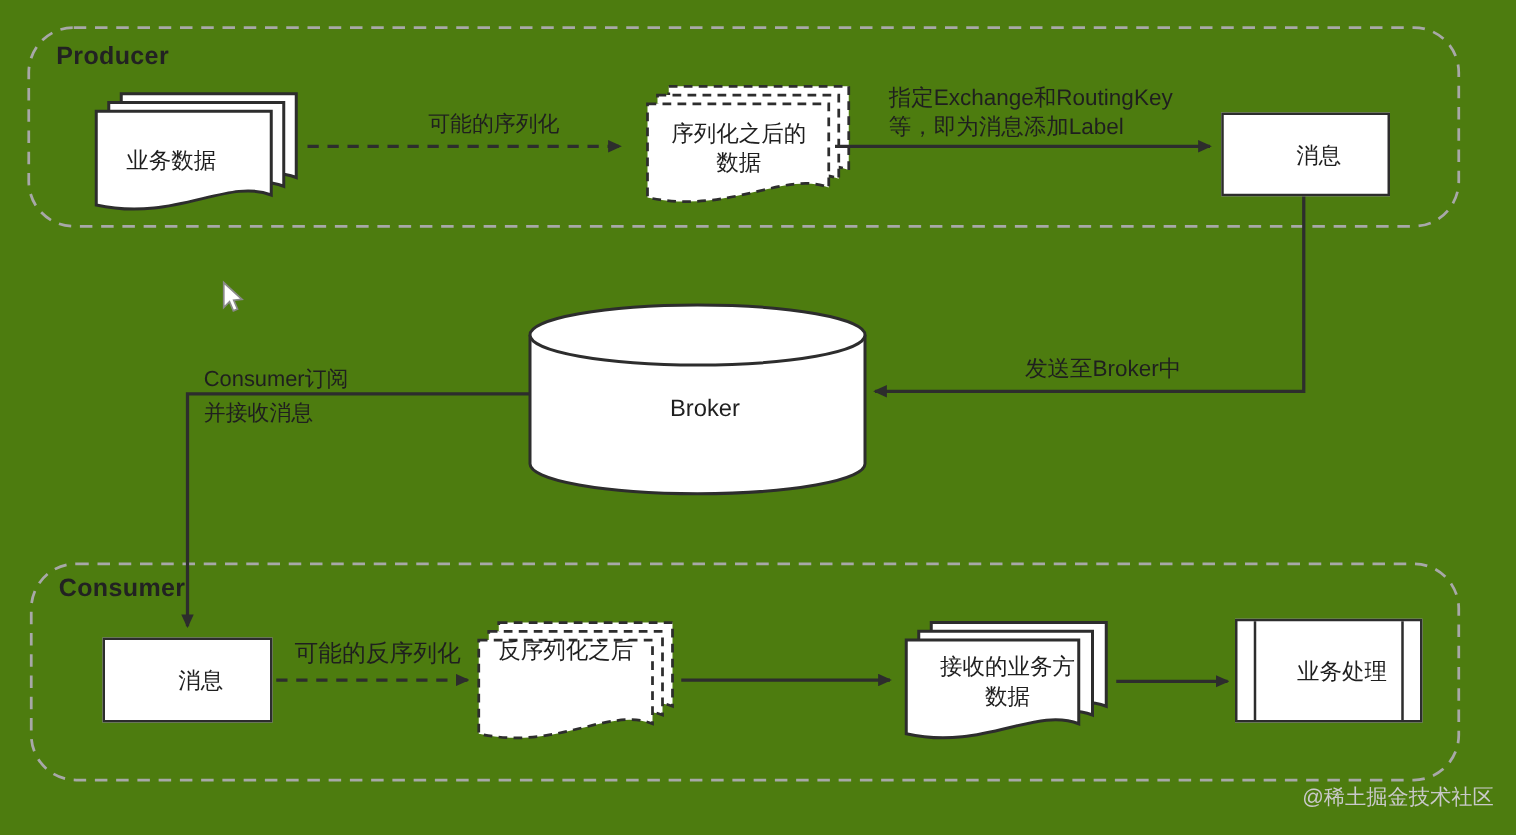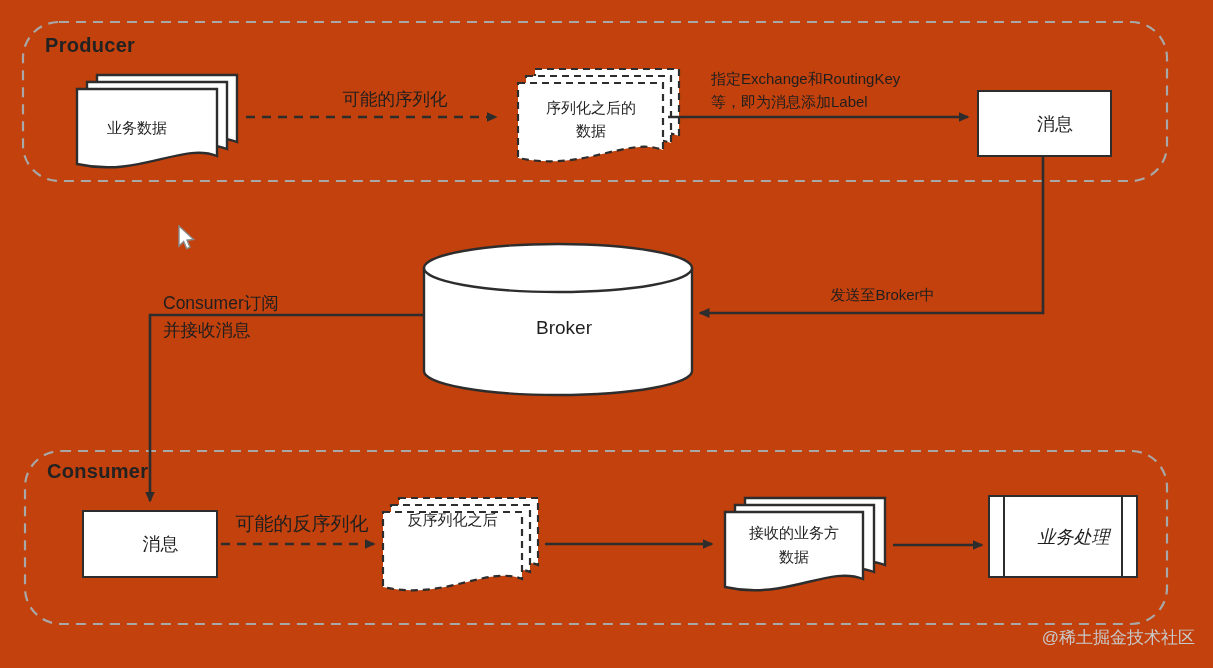--- a/index.html
+++ b/index.html
@@ -1,32 +1,32 @@
 <!DOCTYPE html>
 <html><head>
 <meta charset="utf-8">
 <style>
   html,body{margin:0;padding:0;background:#e9e9e9;}
   .stage{
-    position:relative;width:1213px;height:668px;background:#c2410c;
+    position:relative;width:1213px;height:668px;background:#4d7c0f;
     font-family:"Liberation Sans","DejaVu Sans",sans-serif;
     color:#1f1f1f;overflow:hidden;margin:0 auto;
   }
   .stage svg{position:absolute;left:0;top:0;}
   .label{position:absolute;white-space:nowrap;}
   .label .ln{display:block;}
   .center{text-align:center;white-space:normal;}
   .section-title{font-size:20px;font-weight:600;letter-spacing:.3px;color:#222;}
   .box{
     position:absolute;border:2.4px solid #2d2d2d;background:#fff;
     display:flex;align-items:center;justify-content:center;
     font-size:18px;box-sizing:border-box;padding-left:21px;
   }
   .process-bar{position:absolute;top:0;bottom:0;width:2.4px;background:#2d2d2d;}
-  .cjk{font-size:15px;line-height:24px;}
+  .cjk{font-size:18px;line-height:24px;}
   .watermark{font-size:17px;color:#c9c9c9;text-align:right;}
 </style>
 </head>
 <body>
 
 <div class="stage">
 
   <svg width="1213" height="668" viewBox="0 0 1213 668">
     <defs>
       <marker id="ah" markerWidth="11" markerHeight="10" refX="9.5" refY="5" orient="auto" markerUnits="userSpaceOnUse">
@@ -103,26 +103,26 @@
   <div class="label cjk center" style="left:800px;top:283px;width:165px;">发送至Broker中</div>
 
   <div class="box" style="left:82px;top:510px;width:136px;height:68px;">
     <span>消息</span>
   </div>
 
   <div class="label cjk center" style="left:226px;top:512px;width:152px;font-size:19px;">可能的反序列化</div>
   <div class="label cjk center" style="left:383px;top:508px;width:139px;line-height:24px;">
     <span class="ln">反序列化之后</span>
   </div>
-  <div class="label cjk center" style="left:725px;top:521px;width:138px;line-height:24px;">
+  <div class="label cjk center" style="left:725px;top:521px;width:162px;line-height:24px;">
     <span class="ln">接收的业务方</span>
     <span class="ln">数据</span>
   </div>
 
-  <div class="box" style="left:988px;top:495px;width:150px;height:83px;font-style:italic;">
+  <div class="box" style="left:988px;top:495px;width:150px;height:83px;">
     <div class="process-bar" style="left:13px;"></div>
     <div class="process-bar" style="right:13px;"></div>
     <span>业务处理</span>
   </div>
 
   <div class="label watermark" style="left:1018px;top:626px;width:177px;">@稀土掘金技术社区</div>
 
 </div>
 
 </body></html>

